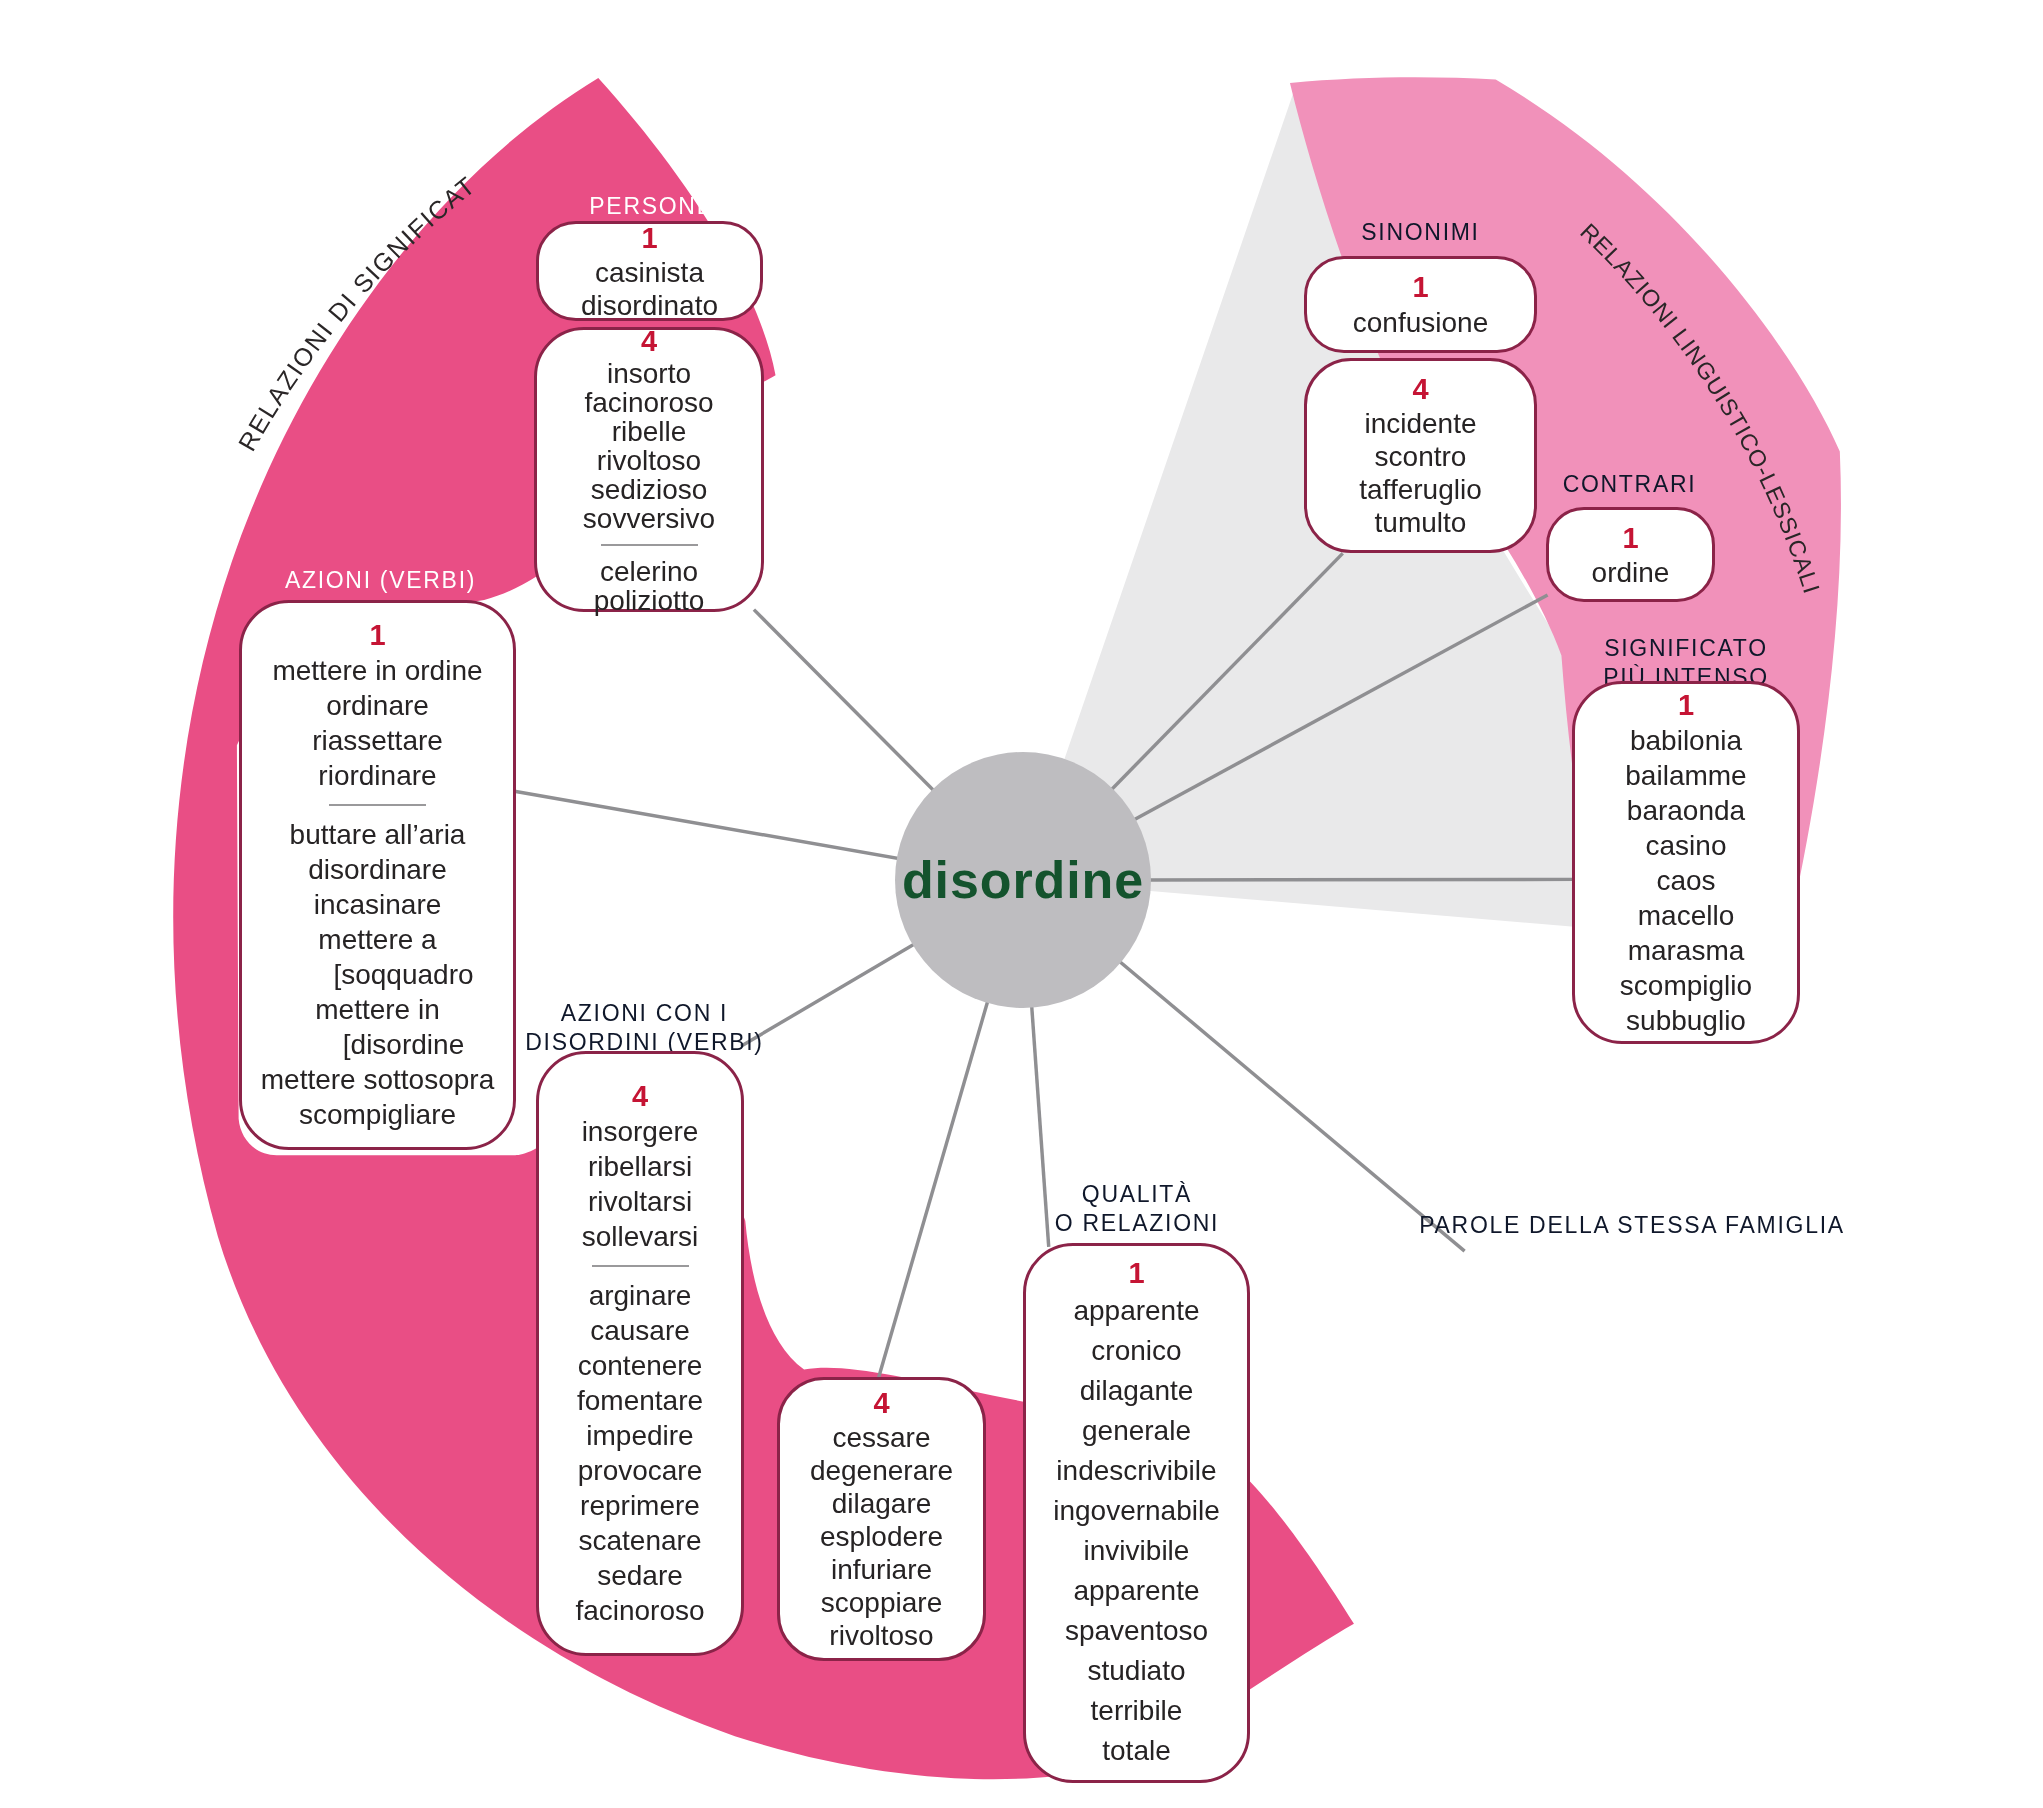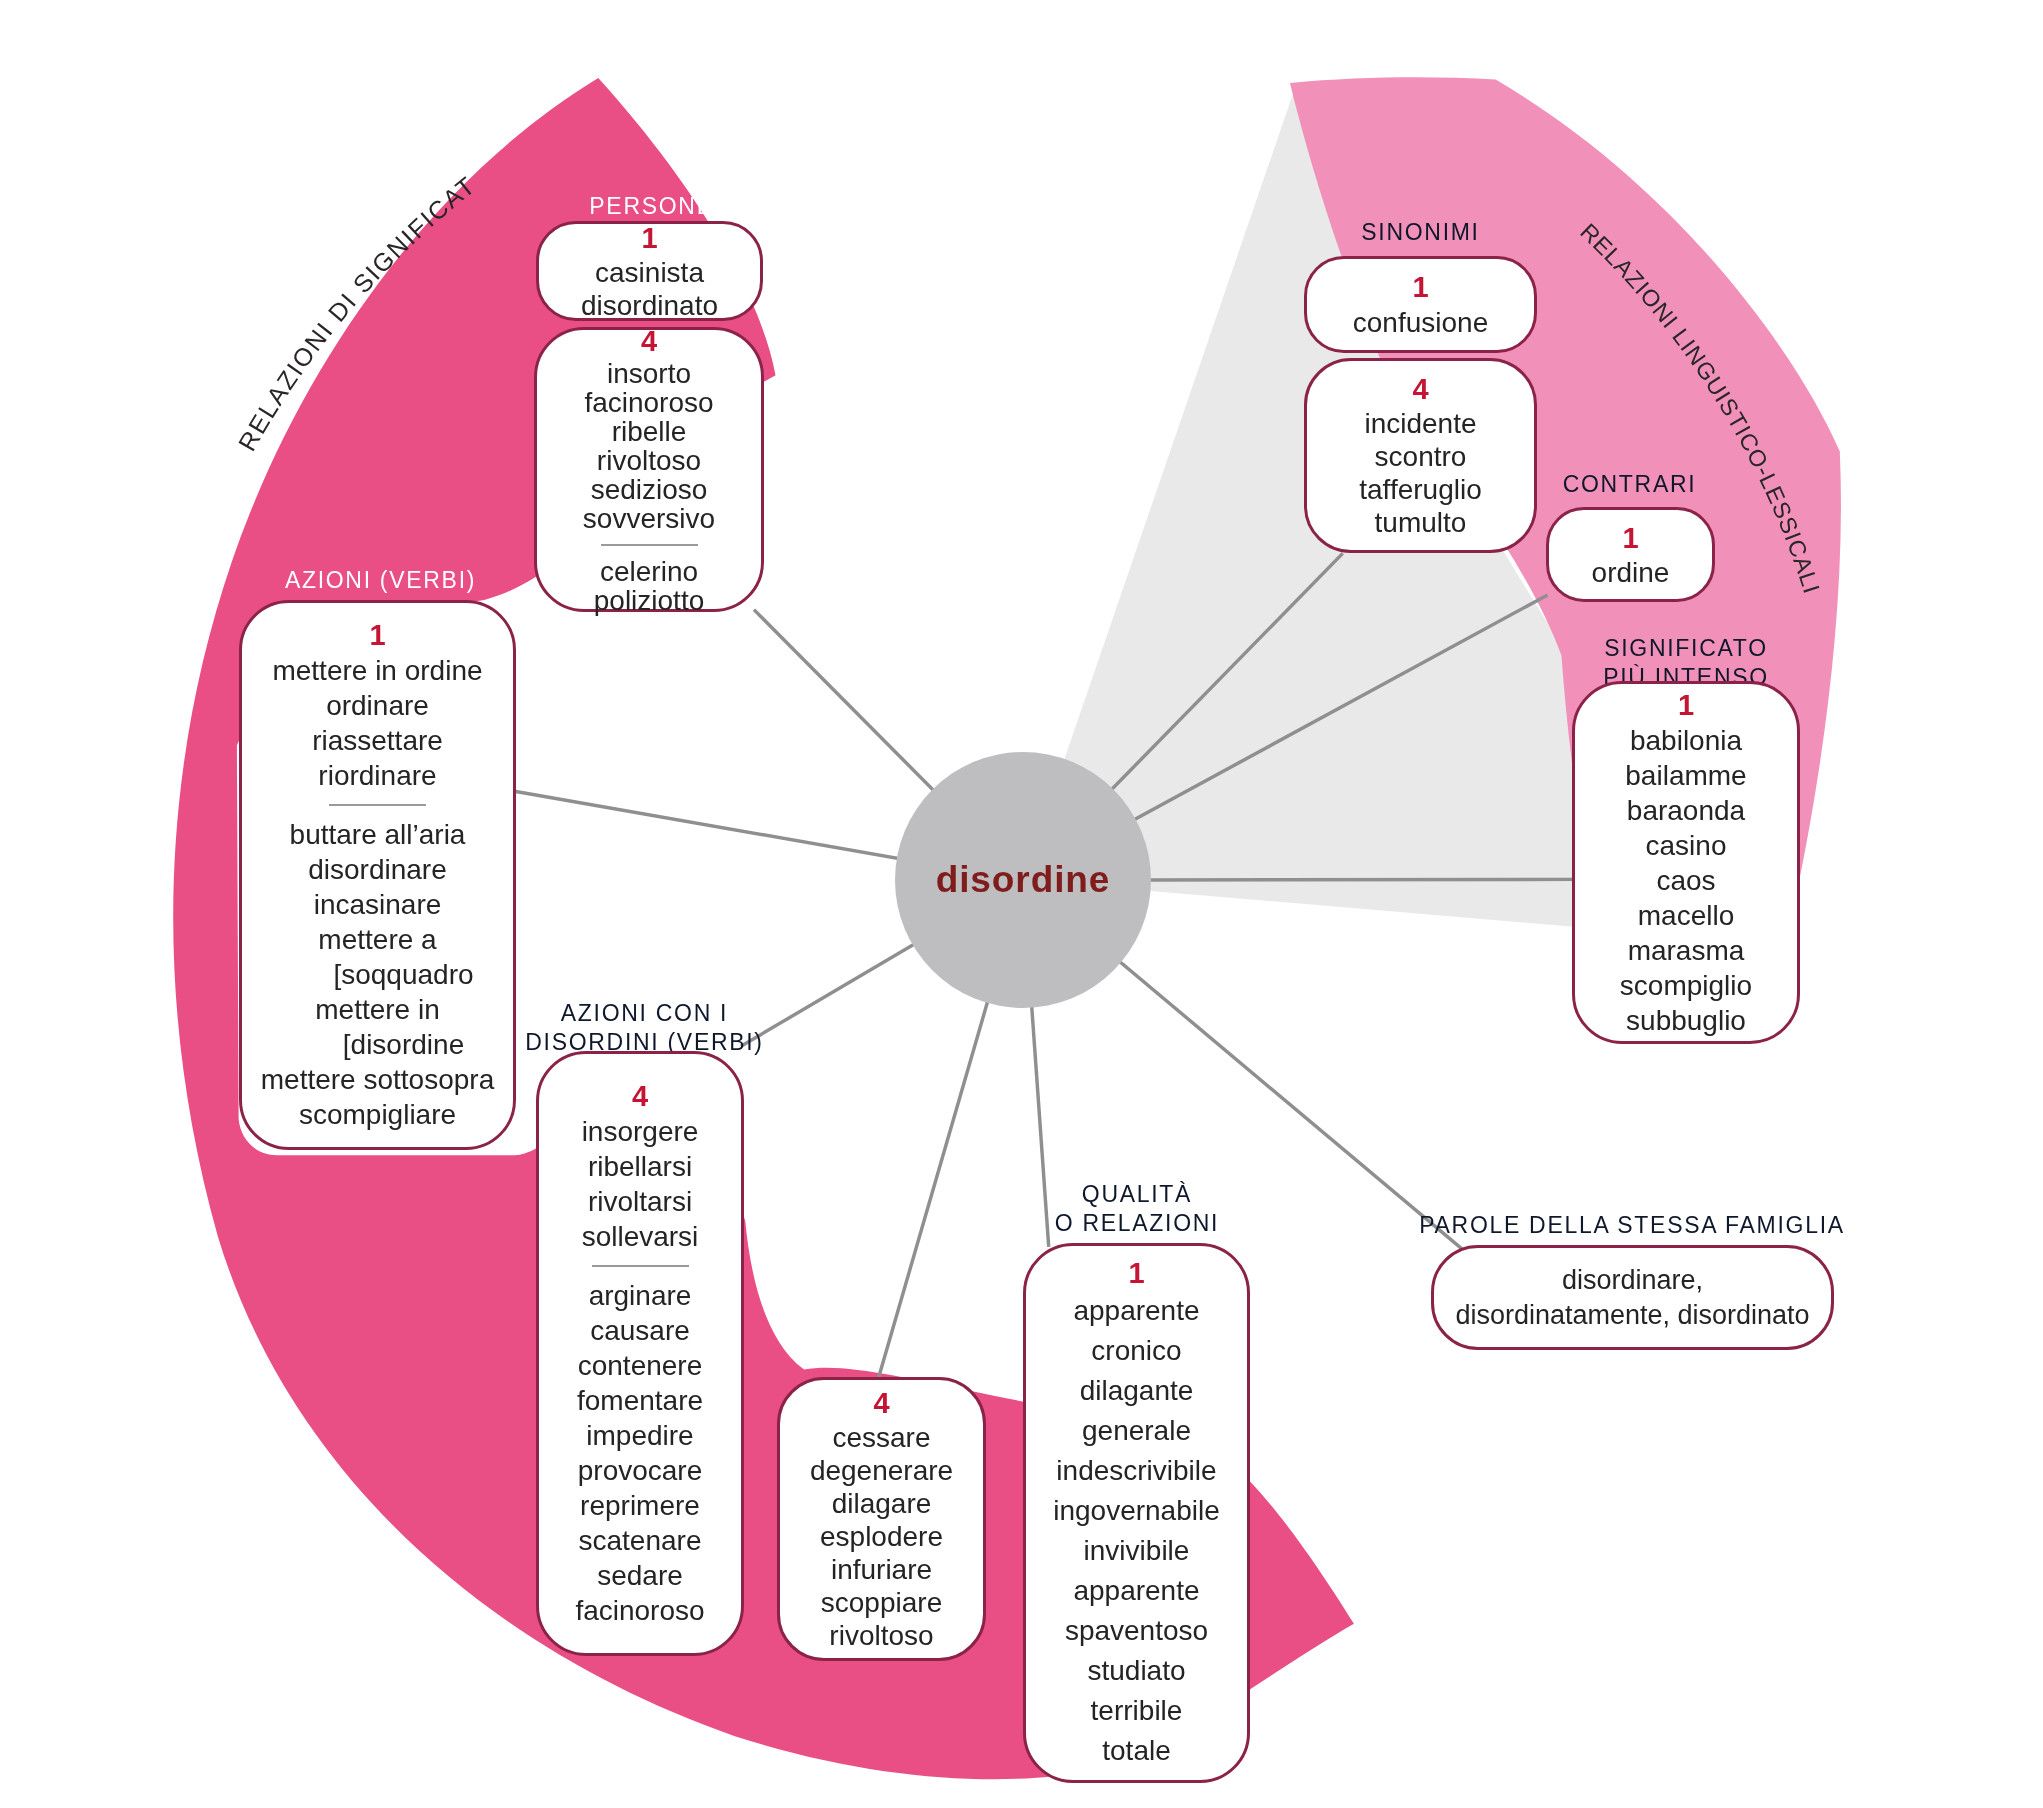--- a/index.html
+++ b/index.html
@@ -17,21 +17,21 @@
   .wordbox .divider{width:97px;border-top:2.6px solid #9A999B;margin:11.2px auto 10.4px auto;}
   .wordbox .indent{transform:translateX(26px);}
 
   .cat-label{position:absolute;text-align:center;font-size:23px;letter-spacing:1.7px;
              color:#0f172a;line-height:28.5px;white-space:nowrap;}
   .cat-label.light{color:#fff;}
 
   #center-circle{position:absolute;left:895px;top:752px;width:256px;height:256px;
                  border-radius:50%;background:#BEBDC0;display:flex;align-items:center;
                  justify-content:center;}
-  #center-word{color:#7f1d1d;font-weight:bold;font-size:37px;letter-spacing:0.9px;}
+  #center-word{color:#14532d;font-weight:bold;font-size:52px;letter-spacing:0.9px;}
 
   
   #box-casinista{left:536px;top:221px;width:227px;height:100px;border-radius:40px;line-height:33px;}
   #box-insorto{left:534px;top:327px;width:230px;height:285px;border-radius:50px;line-height:29px;}
   #box-azioni{left:239px;top:600px;width:277px;height:550px;border-radius:50px;line-height:35px;}
   #box-insorgere{left:536px;top:1051px;width:208px;height:605px;border-radius:50px;line-height:35px;}
   #box-cessare{left:777px;top:1377px;width:209px;height:284px;border-radius:47px;line-height:33px;}
   #box-qualita{left:1023px;top:1243px;width:227px;height:540px;border-radius:50px;line-height:40px;}
   #box-confusione{left:1304px;top:256px;width:233px;height:97px;border-radius:40px;line-height:35px;}
   #box-incidente{left:1304px;top:358px;width:233px;height:195px;border-radius:47px;line-height:33px;}
@@ -237,23 +237,19 @@
       <div class="word">babilonia</div>
       <div class="word">bailamme</div>
       <div class="word">baraonda</div>
       <div class="word">casino</div>
       <div class="word">caos</div>
       <div class="word">macello</div>
       <div class="word">marasma</div>
       <div class="word">scompiglio</div>
       <div class="word">subbuglio</div>
     </div>
-  <div class="wordbox" id="box-parole">
-      <div class="word">disordinare,</div>
-      <div class="word">disordinatamente, disordinato</div>
-    </div>
 
   <div id="center-circle">
     <span id="center-word">disordine</span>
   </div>
 
 </div>
 
 
 </body></html>

